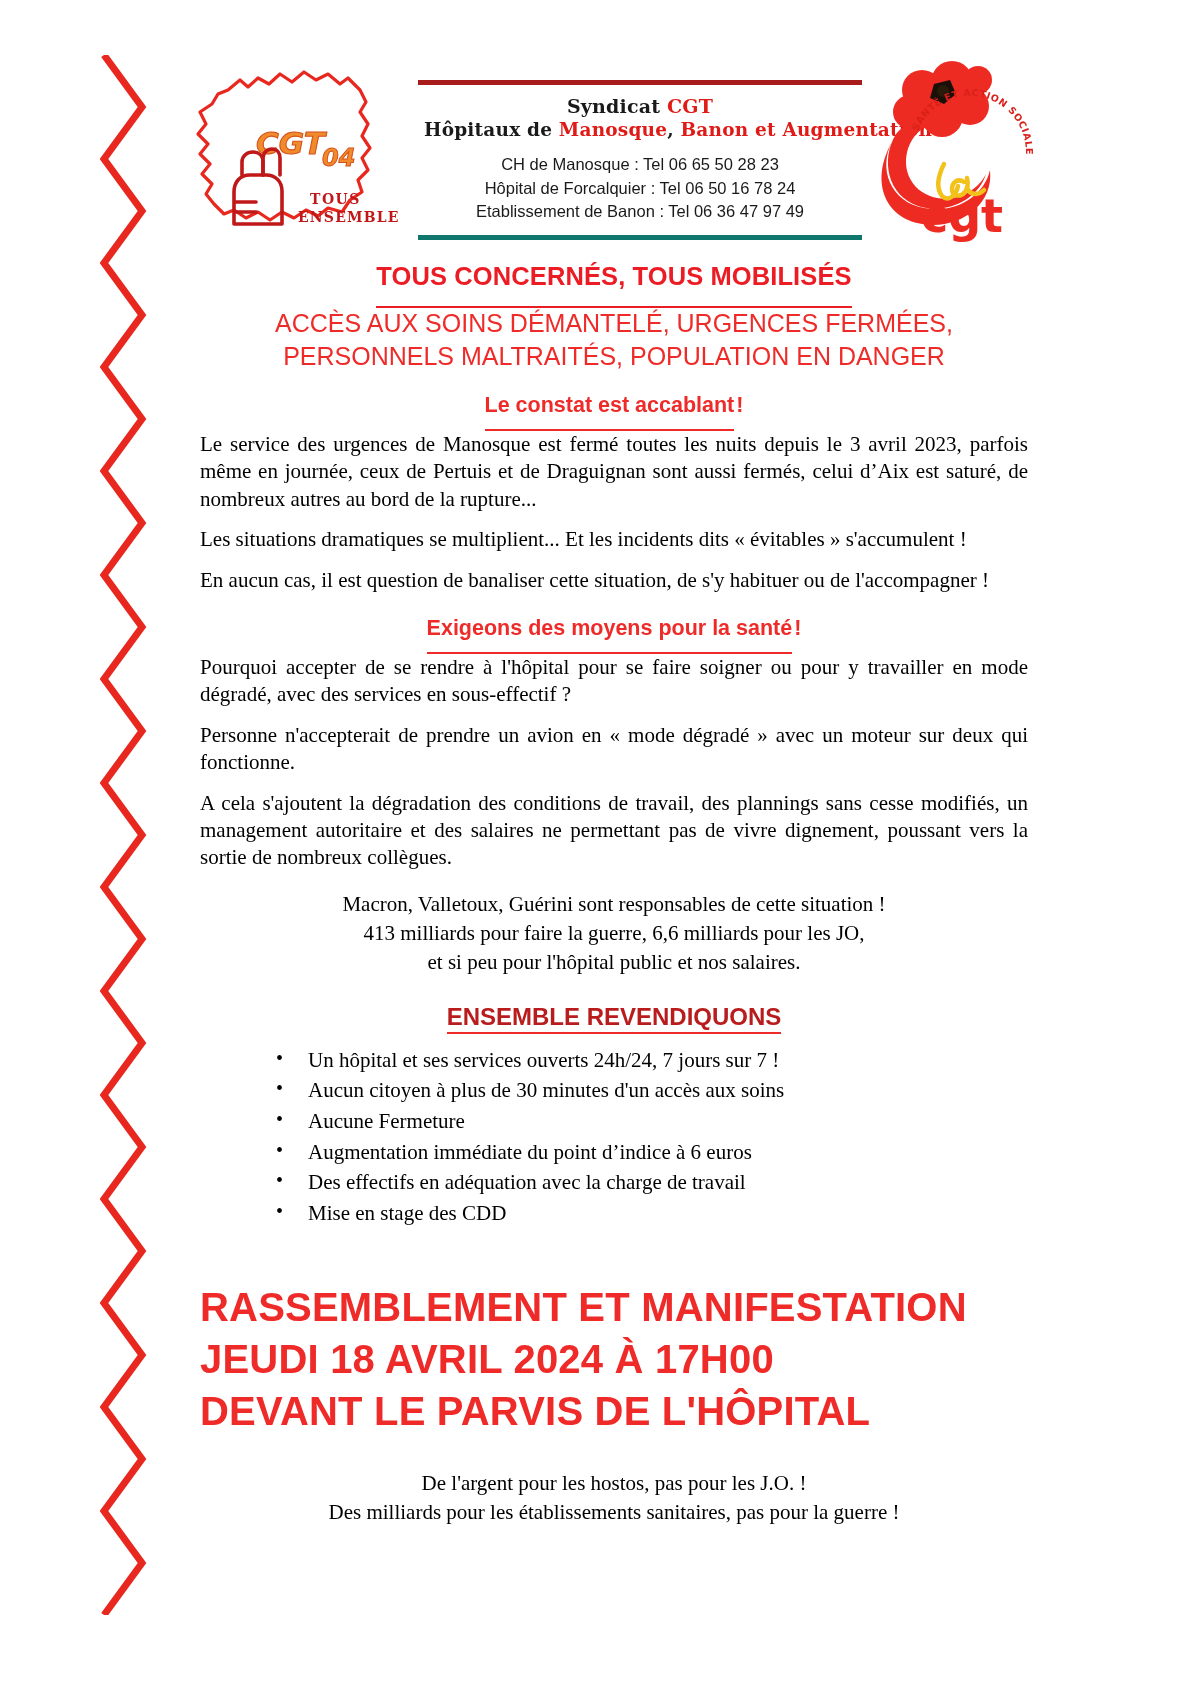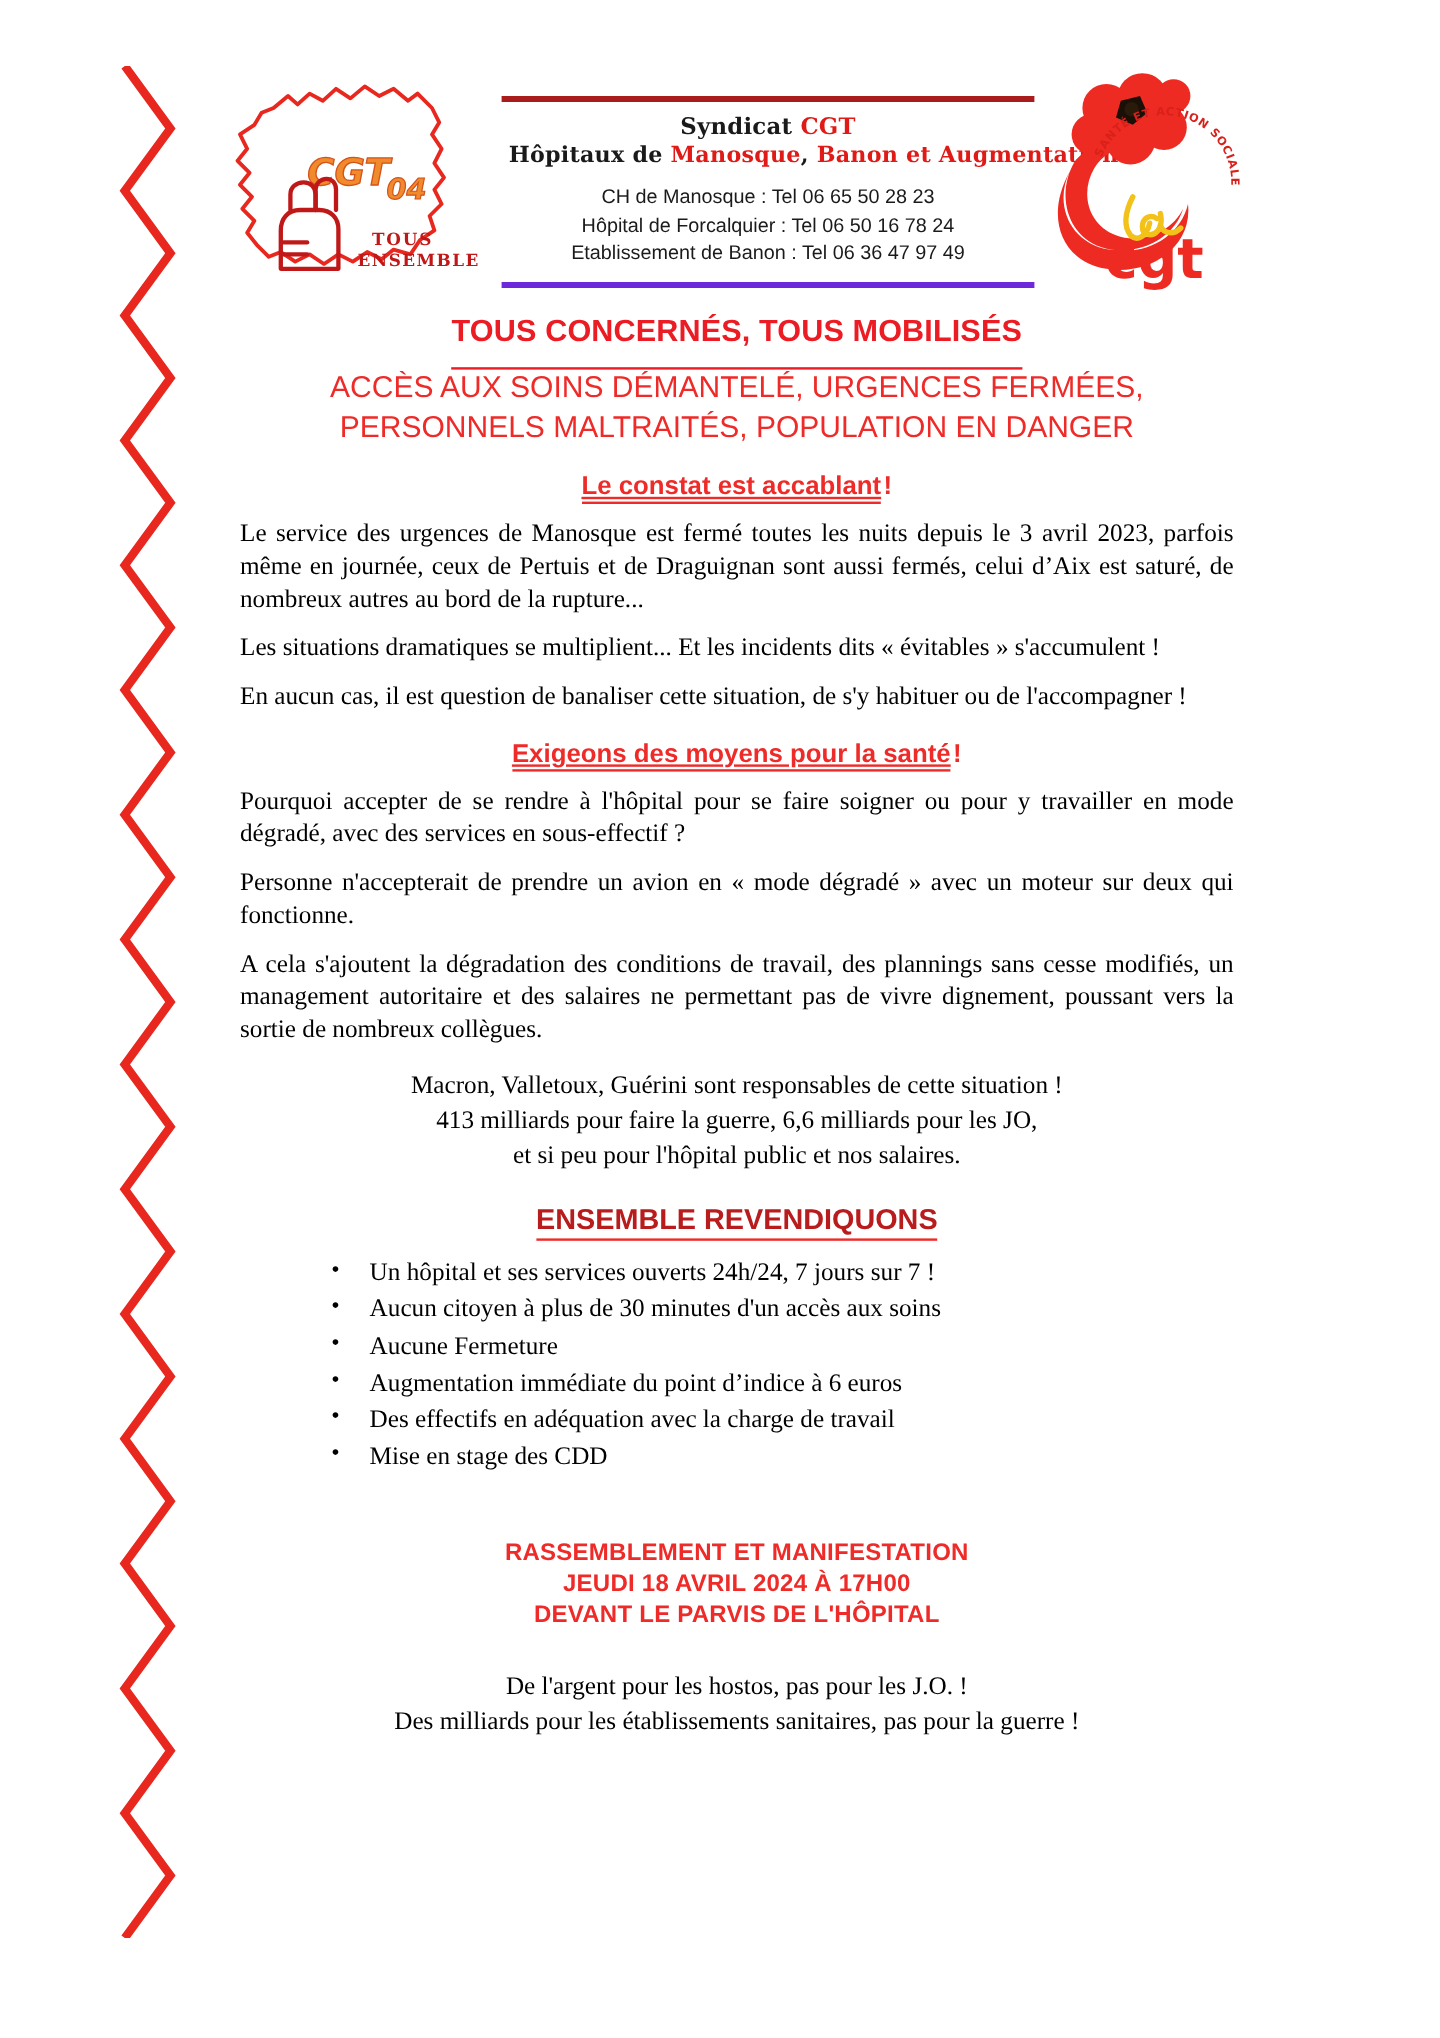--- a/index.html
+++ b/index.html
@@ -49,21 +49,21 @@
   
   .contact-box {
     position: absolute;
     left: 258px;
     top: 28px;
     width: 444px;
     height: 160px;
     box-sizing: border-box;
     padding: 9px 6px 8px 6px;
     border-top: 5px solid #a91c1c;
-    border-bottom: 5px solid #6d28d9;
+    border-bottom: 5px solid #0f766e;
     text-align: center;
   }
   .syndicat-line {
     font-family: "DejaVu Serif", "Liberation Serif", serif;
     font-weight: bold;
     font-size: 19px;
     letter-spacing: 0.2px;
     color: #1a1a1a;
     line-height: 1.28;
     white-space: nowrap;
@@ -124,22 +124,21 @@
   .sec-head {
     text-align: center;
     font-family: "Liberation Sans", "DejaVu Sans", sans-serif;
     font-weight: bold;
     font-size: 21.5px;
     color: #ee2b28;
     margin: 0 0 13px 0;
   }
   .sec-head .ul {
     border-bottom: 2px solid #ee2b28;
-    padding-bottom: 1px;
-    text-decoration: underline;
+    padding-bottom: 12px;
   }
   .sec-head .bang { padding-left: 2px; }
 
   p.body {
     margin: 0 0 13px 0;
     font-size: 21px;
     line-height: 1.305;
     text-align: justify;
     font-family: "Liberation Serif", "DejaVu Serif", serif;
   }
@@ -181,24 +180,23 @@
   ul.demands li::before {
     content: "\2022";
     position: absolute;
     left: 0;
     top: -1px;
     font-size: 20px;
     color: #000;
   }
 
   .cta {
-    text-align: center;
-    font-family: "Liberation Sans", "DejaVu Sans", sans-serif;
-    font-weight: bold;
-    font-size: 20px;
+    font-family: "Liberation Sans", "DejaVu Sans", sans-serif;
+    font-weight: bold;
+    font-size: 40px;
     color: #ee2b28;
     line-height: 1.30;
     margin: 52px 0 0 0;
     letter-spacing: 0.2px;
   }
 
   .footer-lines {
     text-align: center;
     font-size: 21px;
     line-height: 1.42;

